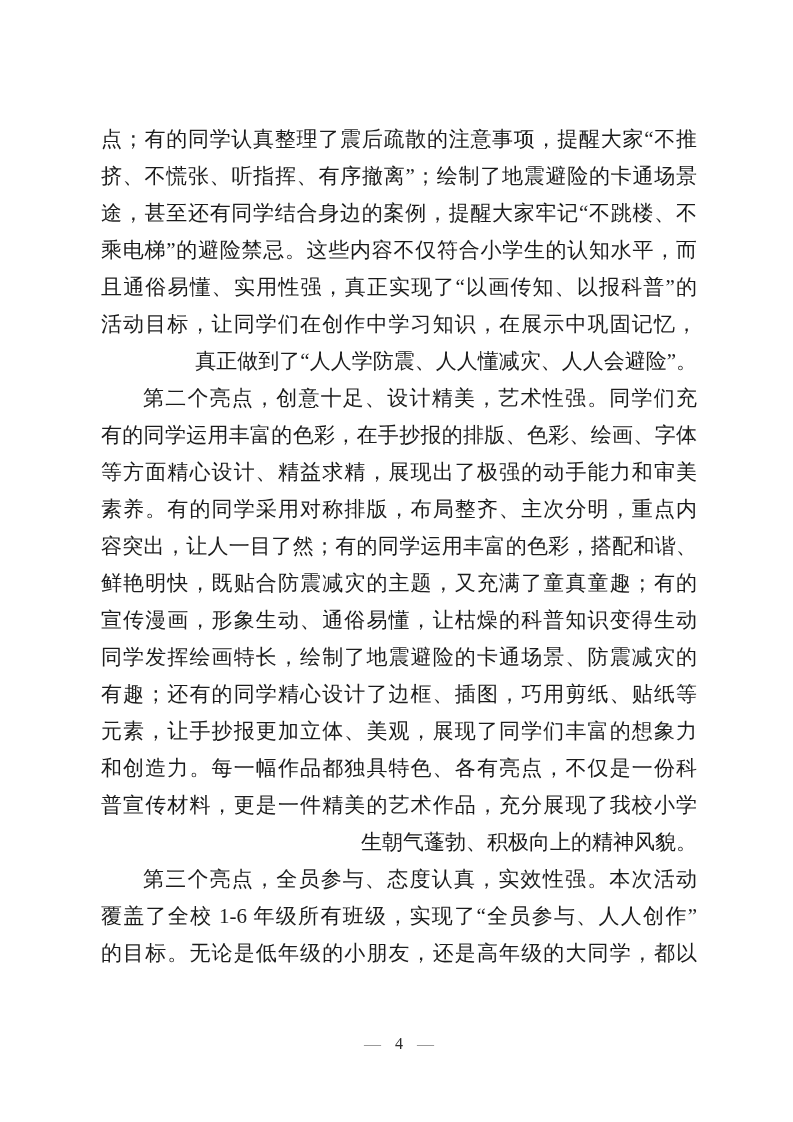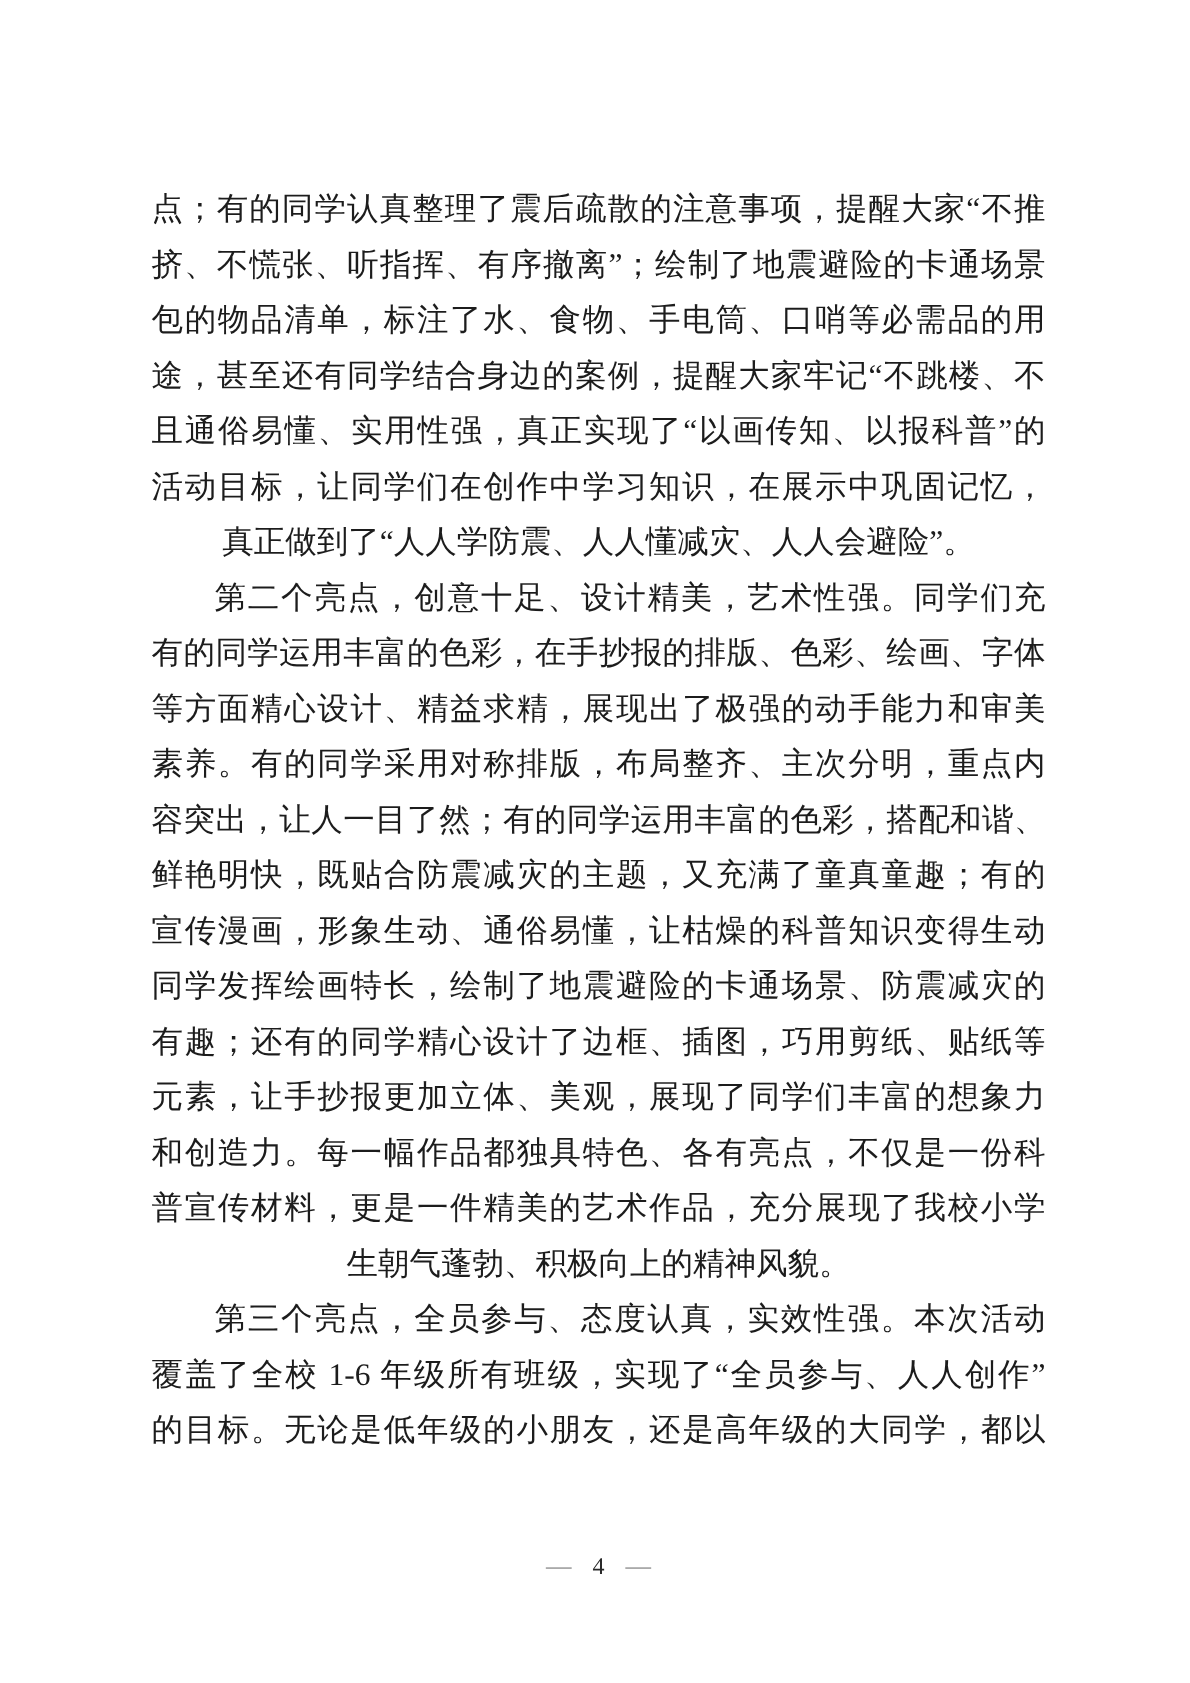--- a/index.html
+++ b/index.html
@@ -28,21 +28,21 @@
     width: 596px;
   }
   .paragraph {
     margin: 0;
     padding: 0;
   }
   .line {
     height: 37px;
     line-height: 37px;
     font-size: 21px;
-    text-align: center;
+    text-align: right;
     color: #1c1c1c;
   }
   .line.fill {
     text-align: justify;
     text-align-last: justify;
     text-justify: inter-character;
   }
   .line.indent {
     padding-left: 42px;
   }
@@ -67,22 +67,22 @@
   }
 </style>
 </head>
 <body>
 
 <div class="page">
   <div class="textblock" id="textblock">
       <div class="paragraph">
         <div class="line fill">点；有的同学认真整理了震后疏散的注意事项，提醒大家“不推</div>
         <div class="line fill">挤、不慌张、听指挥、有序撤离”；绘制了地震避险的卡通场景</div>
-        <div class="line fill">包的物品清单，标注了水、食物、手电筒、口哨等必需品的用</div>
         <div class="line fill">途，甚至还有同学结合身边的案例，提醒大家牢记“不跳楼、不</div>
+        <div class="line fill">乘电梯”的避险禁忌。这些内容不仅符合小学生的认知水平，而</div>
         <div class="line fill">且通俗易懂、实用性强，真正实现了“以画传知、以报科普”的</div>
         <div class="line fill">活动目标，让同学们在创作中学习知识，在展示中巩固记忆，</div>
         <div class="line">真正做到了“人人学防震、人人懂减灾、人人会避险”。</div>
       </div>
       <div class="paragraph">
         <div class="line fill indent">第二个亮点，创意十足、设计精美，艺术性强。同学们充</div>
         <div class="line fill">有的同学运用丰富的色彩，在手抄报的排版、色彩、绘画、字体</div>
         <div class="line fill">等方面精心设计、精益求精，展现出了极强的动手能力和审美</div>
         <div class="line fill">素养。有的同学采用对称排版，布局整齐、主次分明，重点内</div>
         <div class="line fill">容突出，让人一目了然；有的同学运用丰富的色彩，搭配和谐、</div>

